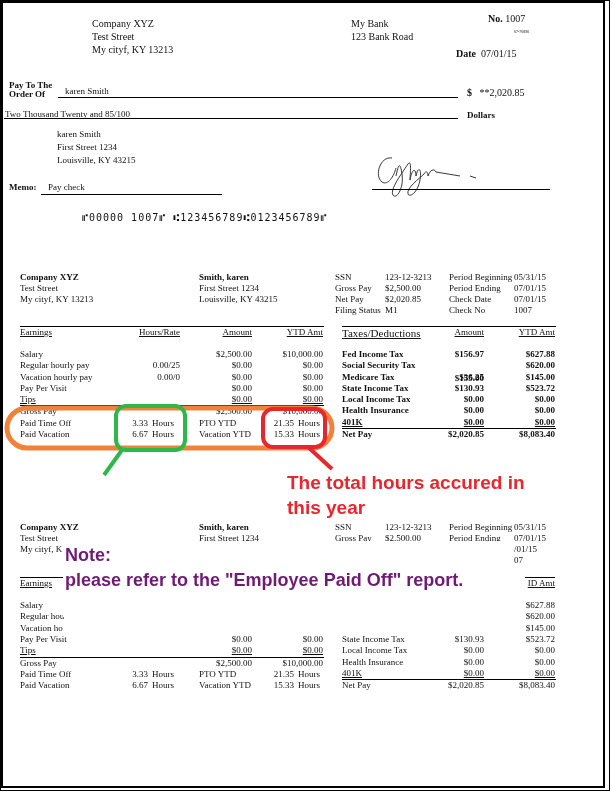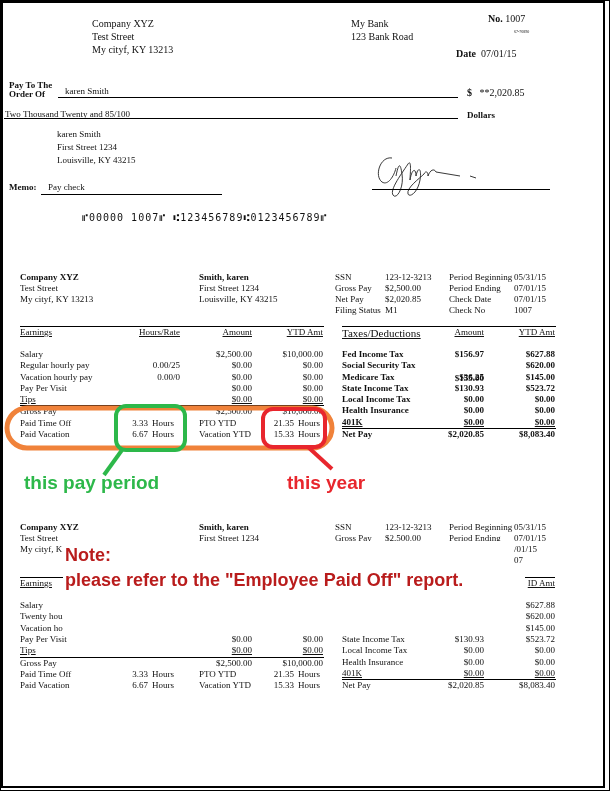--- a/index.html
+++ b/index.html
@@ -198,21 +198,21 @@
     <div><span style="display:inline-block;width:65px"></span><span>07</span></div>
   </div>
 
   <div class="line" style="left:20px;top:577px;width:44px;"></div>
   <div class="abs u" style="left:20px;top:578px;font-size:9px;">Earnings</div>
   <div class="line" style="left:525px;top:577px;width:30px;"></div>
   <div class="abs u r" style="left:515px;top:578px;width:40px;font-size:9px;">ID Amt</div>
 
   <div class="abs" style="left:20px;top:600px;font-size:9px;line-height:11.3px;">
     <div>Salary</div>
-    <div>Twenty hou</div>
+    <div>Regular hou</div>
     <div>Vacation ho</div>
   </div>
 
   <div class="abs r" style="left:500px;top:600px;width:55px;font-size:9px;line-height:11.3px;">
     <div>$627.88</div>
     <div>$620.00</div>
     <div>$145.00</div>
   </div>
 
   <div class="abs" style="left:20px;top:634px;width:304px;font-size:9px;line-height:11.3px;">
@@ -263,23 +263,23 @@
   <rect x="7" y="408" width="325" height="40" rx="20" ry="20" fill="none" stroke="#f0823a" stroke-width="5"></rect>
 
   <rect x="116" y="406" width="69" height="44" rx="10" ry="10" fill="none" stroke="#2db84a" stroke-width="4"></rect>
   <line x1="122" y1="450" x2="104" y2="475" stroke="#2db84a" stroke-width="4"></line>
 
   <rect x="263" y="409" width="62" height="38" rx="10" ry="10" fill="none" stroke="#e8262d" stroke-width="4"></rect>
   <line x1="308" y1="447" x2="332" y2="469" stroke="#e8262d" stroke-width="4"></line>
 </svg>
 
 <div class="abs ann" style="left:24px;top:470px;font-size:19px;line-height:25px;color:#2db84a;">
-  <div>this pay period</div>
 </div>
 <div class="abs ann" style="left:287px;top:470px;font-size:19px;line-height:25px;color:#e8262d;">
+  <div>The total hours accured in</div>
   <div>this year</div>
 </div>
 
 <div class="mask" style="left:63px;top:541px;width:445px;height:76px;"></div>
-<div class="abs ann" style="left:65px;top:543px;font-size:18px;line-height:24.5px;color:#b91c1c;">
+<div class="abs ann" style="left:65px;top:543px;font-size:18px;line-height:24.5px;color:#701a75;">
   <div>Note:</div>
   <div>please refer to the "Employee Paid Off" report.</div>
 </div>
 
 </body></html>

